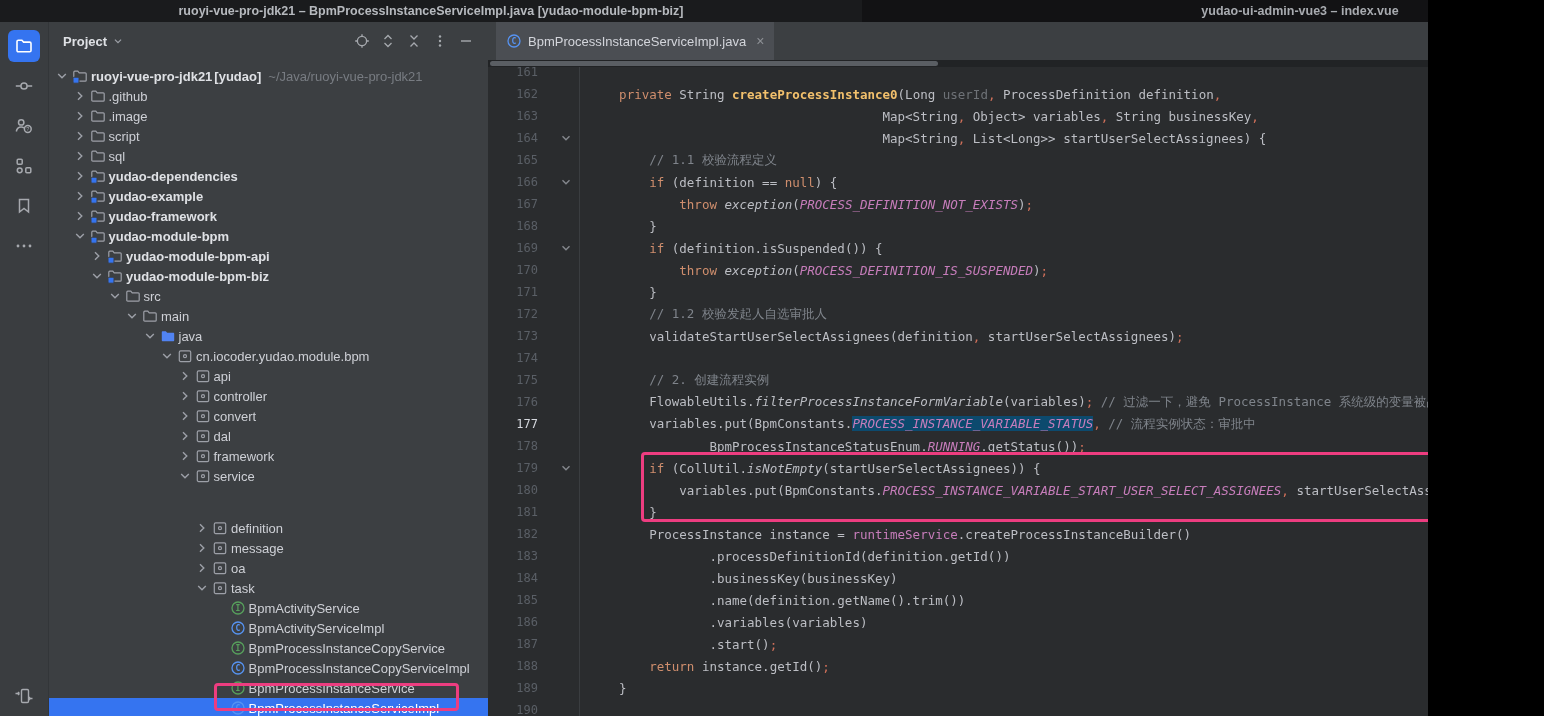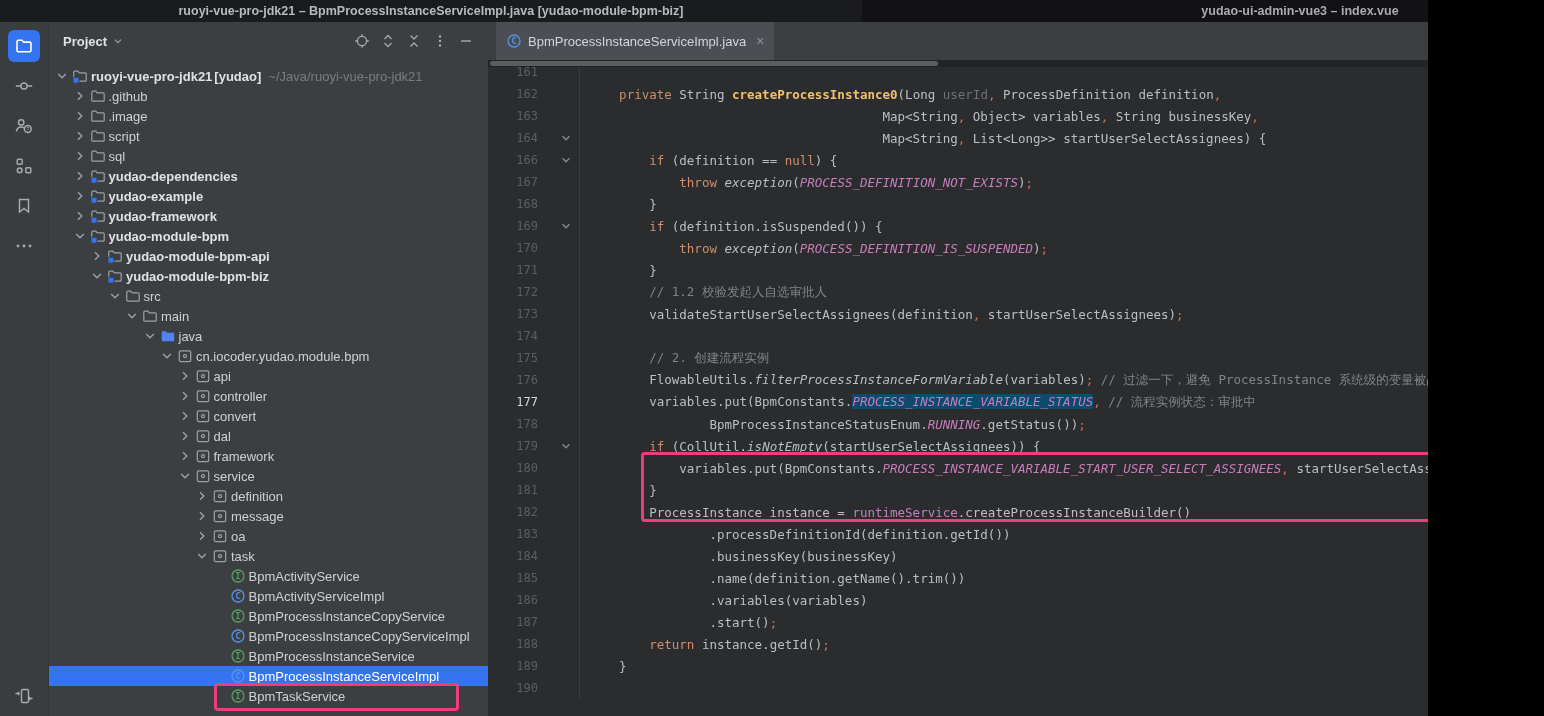--- a/index.html
+++ b/index.html
@@ -457,21 +457,21 @@
               </svg>
             </span>
             <span class="tree-ico">
               <svg width="16" height="16" viewBox="0 0 16 16" fill="none">
                 <rect x="2.3" y="2.8" width="11.4" height="10.8" rx="1.4" stroke="#9DA0A8" stroke-width="1.2"></rect>
                 <circle cx="8" cy="8.2" r="1.5" stroke="#9DA0A8" stroke-width="1.2"></circle>
               </svg>
             </span>
             <span class="tree-label">service</span>
           </div>
-          <div class="tree-row" style="padding-left: 144px;">
+          <div class="tree-row" style="padding-left: 144px; margin-top: 32px;">
             <span class="tree-chev">
               <svg width="16" height="16" viewBox="0 0 16 16" fill="none">
                 <path d="M6 4.2l3.8 3.8L6 11.8" stroke="#9DA0A8" stroke-width="1.4"></path>
               </svg>
             </span>
             <span class="tree-ico">
               <svg width="16" height="16" viewBox="0 0 16 16" fill="none">
                 <rect x="2.3" y="2.8" width="11.4" height="10.8" rx="1.4" stroke="#9DA0A8" stroke-width="1.2"></rect>
                 <circle cx="8" cy="8.2" r="1.5" stroke="#9DA0A8" stroke-width="1.2"></circle>
               </svg>
@@ -630,20 +630,25 @@
             <div class="line">
               <span class="ln">164</span>
               <span class="fold">
                 <svg width="14" height="14" viewBox="0 0 14 14" fill="none">
                   <path d="M3.5 5.2L7 8.7l3.5-3.5" stroke="#85888E" stroke-width="1.4"></path>
                 </svg>
               </span>
               <span class="code"><span class="tok-p">                                       Map&lt;String</span><span class="tok-o">,</span><span class="tok-p"> List&lt;Long&gt;&gt; startUserSelectAssignees) {</span></span>
             </div>
             <div class="line">
+              <span class="ln">165</span>
+              <span class="fold"></span>
+              <span class="code"><span class="tok-p">        </span><span class="tok-c">// 1.1 校验流程定义</span></span>
+            </div>
+            <div class="line">
               <span class="ln">166</span>
               <span class="fold">
                 <svg width="14" height="14" viewBox="0 0 14 14" fill="none">
                   <path d="M3.5 5.2L7 8.7l3.5-3.5" stroke="#85888E" stroke-width="1.4"></path>
                 </svg>
               </span>
               <span class="code"><span class="tok-p">        </span><span class="tok-k">if</span><span class="tok-p"> (definition == </span><span class="tok-k">null</span><span class="tok-p">) {</span></span>
             </div>
             <div class="line">
               <span class="ln">167</span>

